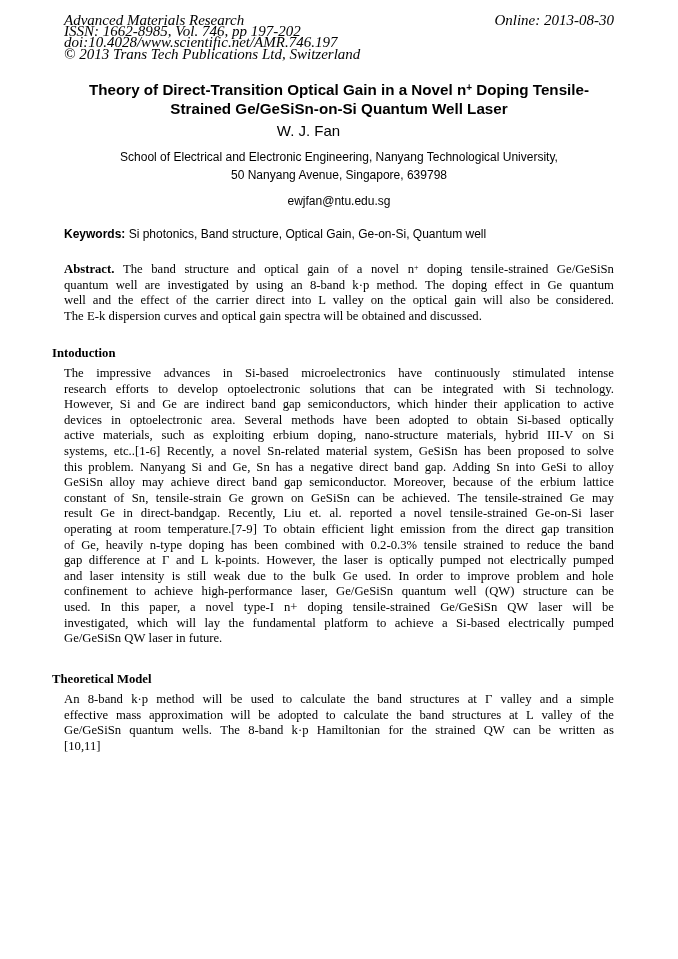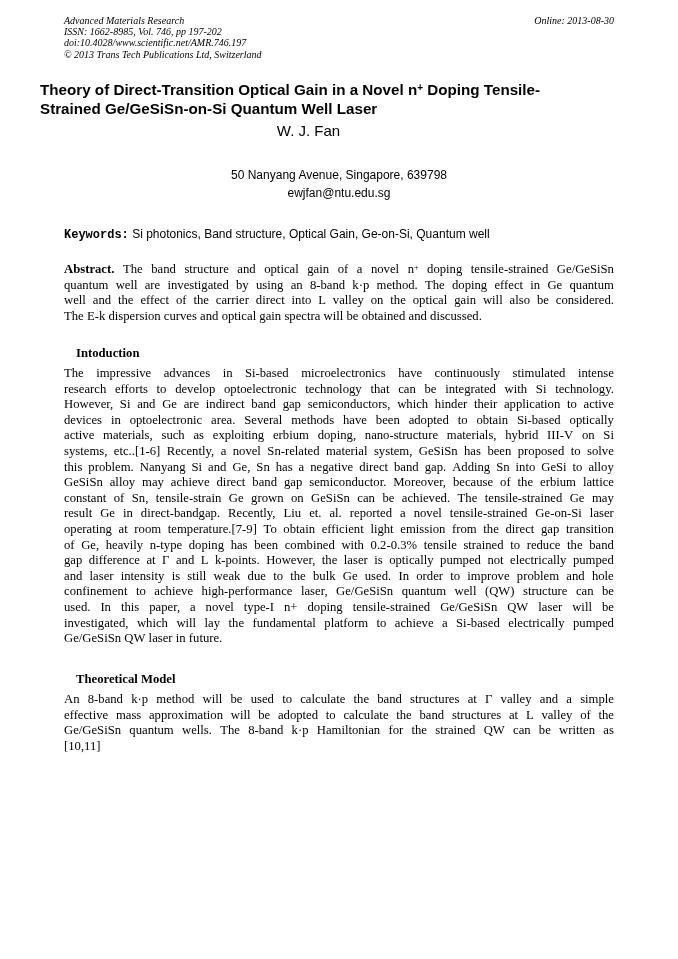--- a/index.html
+++ b/index.html
@@ -1,28 +1,28 @@
 <!DOCTYPE html>
 <html><head>
 <meta charset="utf-8">
 <style>
   html, body { margin:0; padding:0; background:#ffffff; }
   body { width:678px; height:959px; position:relative; overflow:hidden; color:#000; }
   .page { position:absolute; left:0; top:0; width:678px; height:959px; }
-  .hdr { position:absolute; font-family:"Liberation Serif", serif; font-style:italic; font-size:10px; line-height:11.2px; color:#000; }
+  .hdr { position:absolute; font-family:"Liberation Serif", serif; font-style:italic; font-size:15px; line-height:11.2px; color:#000; }
   .hdr-left { left:64px; top:15px; }
   .hdr-right { right:64px; top:15px; text-align:right; }
-  .title { position:absolute; left:40px; width:598px; top:80px; text-align:left; font-family:"Liberation Sans", sans-serif; font-weight:bold; font-size:15.2px; line-height:19px; }
+  .title { position:absolute; left:40px; width:598px; top:80px; text-align:center; font-family:"Liberation Sans", sans-serif; font-weight:bold; font-size:15.2px; line-height:19px; }
   .title sup { font-size:10px; vertical-align:top; position:relative; top:-2px; }
   .author { position:absolute; left:0; width:617px; top:122px; text-align:center; font-family:"Liberation Sans", sans-serif; font-size:15px; }
   .affil { position:absolute; left:0; width:678px; text-align:center; font-family:"Liberation Sans", sans-serif; font-size:12px; }
   .kw { position:absolute; left:64px; top:227px; font-family:"Liberation Sans", sans-serif; font-size:12px; }
-  .kw b { font-weight:bold;font-family:Liberation Mono, monospace; }
+  .kw b { font-weight:bold; }
   .block { position:absolute; left:64px; width:550px; font-family:"Liberation Serif", serif; font-size:12.7px; line-height:15.6px; }
-  .heading { position:absolute; left:76px; font-family:"Liberation Serif", serif; font-weight:bold; font-size:12.7px; }
+  .heading { position:absolute; left:52px; font-family:"Liberation Serif", serif; font-weight:bold; font-size:12.7px; }
   .abs-label { font-weight:bold; }
   sup.s { font-size:8px; vertical-align:top; position:relative; top:-2px; }
   .jl { display:flex; justify-content:space-between; height:15.6px; white-space:nowrap; }
   .jl.last { justify-content:flex-start; gap:3.2px; }
 </style>
 </head>
 <body>
 
 <div class="page">
 
@@ -34,22 +34,23 @@
   </div>
   <div class="hdr hdr-right">Online: 2013-08-30</div>
 
   <div class="title">
     <div><span>Theory of Direct-Transition Optical Gain in a Novel n</span><sup>+</sup><span> Doping Tensile-</span></div>
     <div>Strained Ge/GeSiSn-on-Si Quantum Well Laser</div>
   </div>
 
   <div class="author">W. J. Fan</div>
 
+  <div class="affil" style="top:150px">School of Electrical and Electronic Engineering, Nanyang Technological University,</div>
   <div class="affil" style="top:168px">50 Nanyang Avenue, Singapore, 639798</div>
-  <div class="affil" style="top:186px">ewjfan@ntu.edu.sg</div>
+  <div class="affil" style="top:194px">ewjfan@ntu.edu.sg</div>
 
   <div class="kw"><b>Keywords:</b><span> Si photonics, Band structure, Optical Gain, Ge-on-Si, Quantum well</span></div>
 
   <div class="block" style="top:262px" id="abstract">
       <div class="jl">
         <span class="abs-label">Abstract.</span>
         <span>The</span>
         <span>band</span>
         <span>structure</span>
         <span>and</span>
@@ -132,21 +133,21 @@
         <span>continuously</span>
         <span>stimulated</span>
         <span>intense</span>
       </div>
       <div class="jl">
         <span>research</span>
         <span>efforts</span>
         <span>to</span>
         <span>develop</span>
         <span>optoelectronic</span>
-        <span>technology</span>
+        <span>solutions</span>
         <span>that</span>
         <span>can</span>
         <span>be</span>
         <span>integrated</span>
         <span>with</span>
         <span>Si</span>
         <span>technology.</span>
       </div>
       <div class="jl">
         <span>However,</span>

